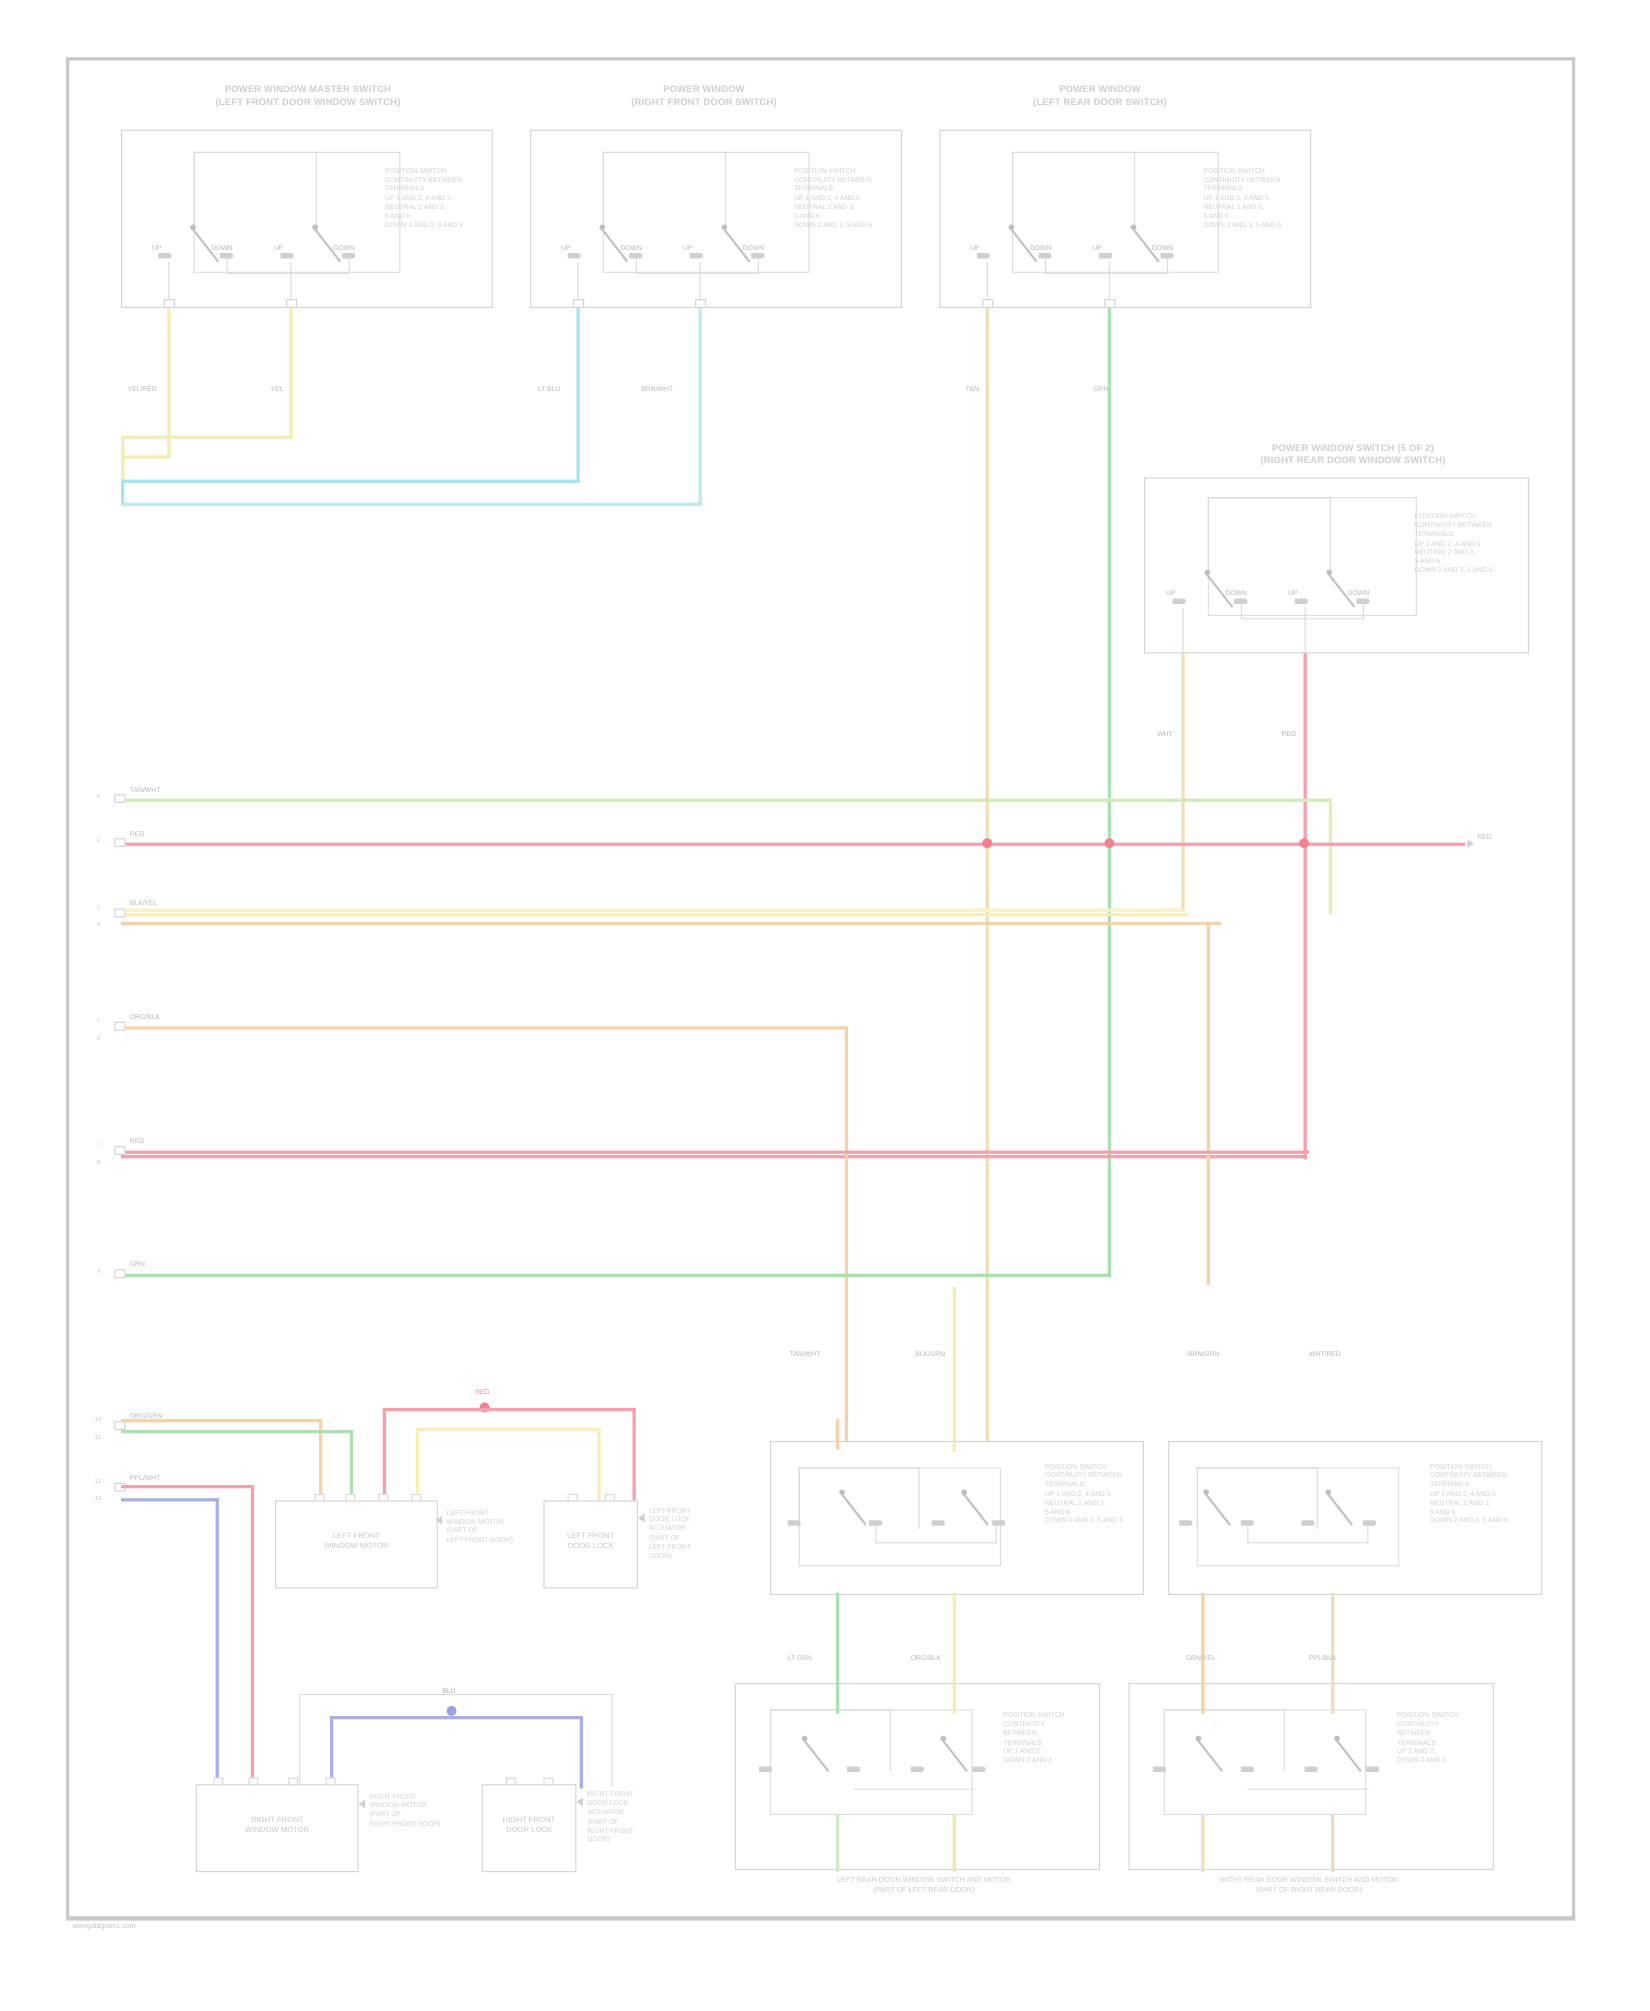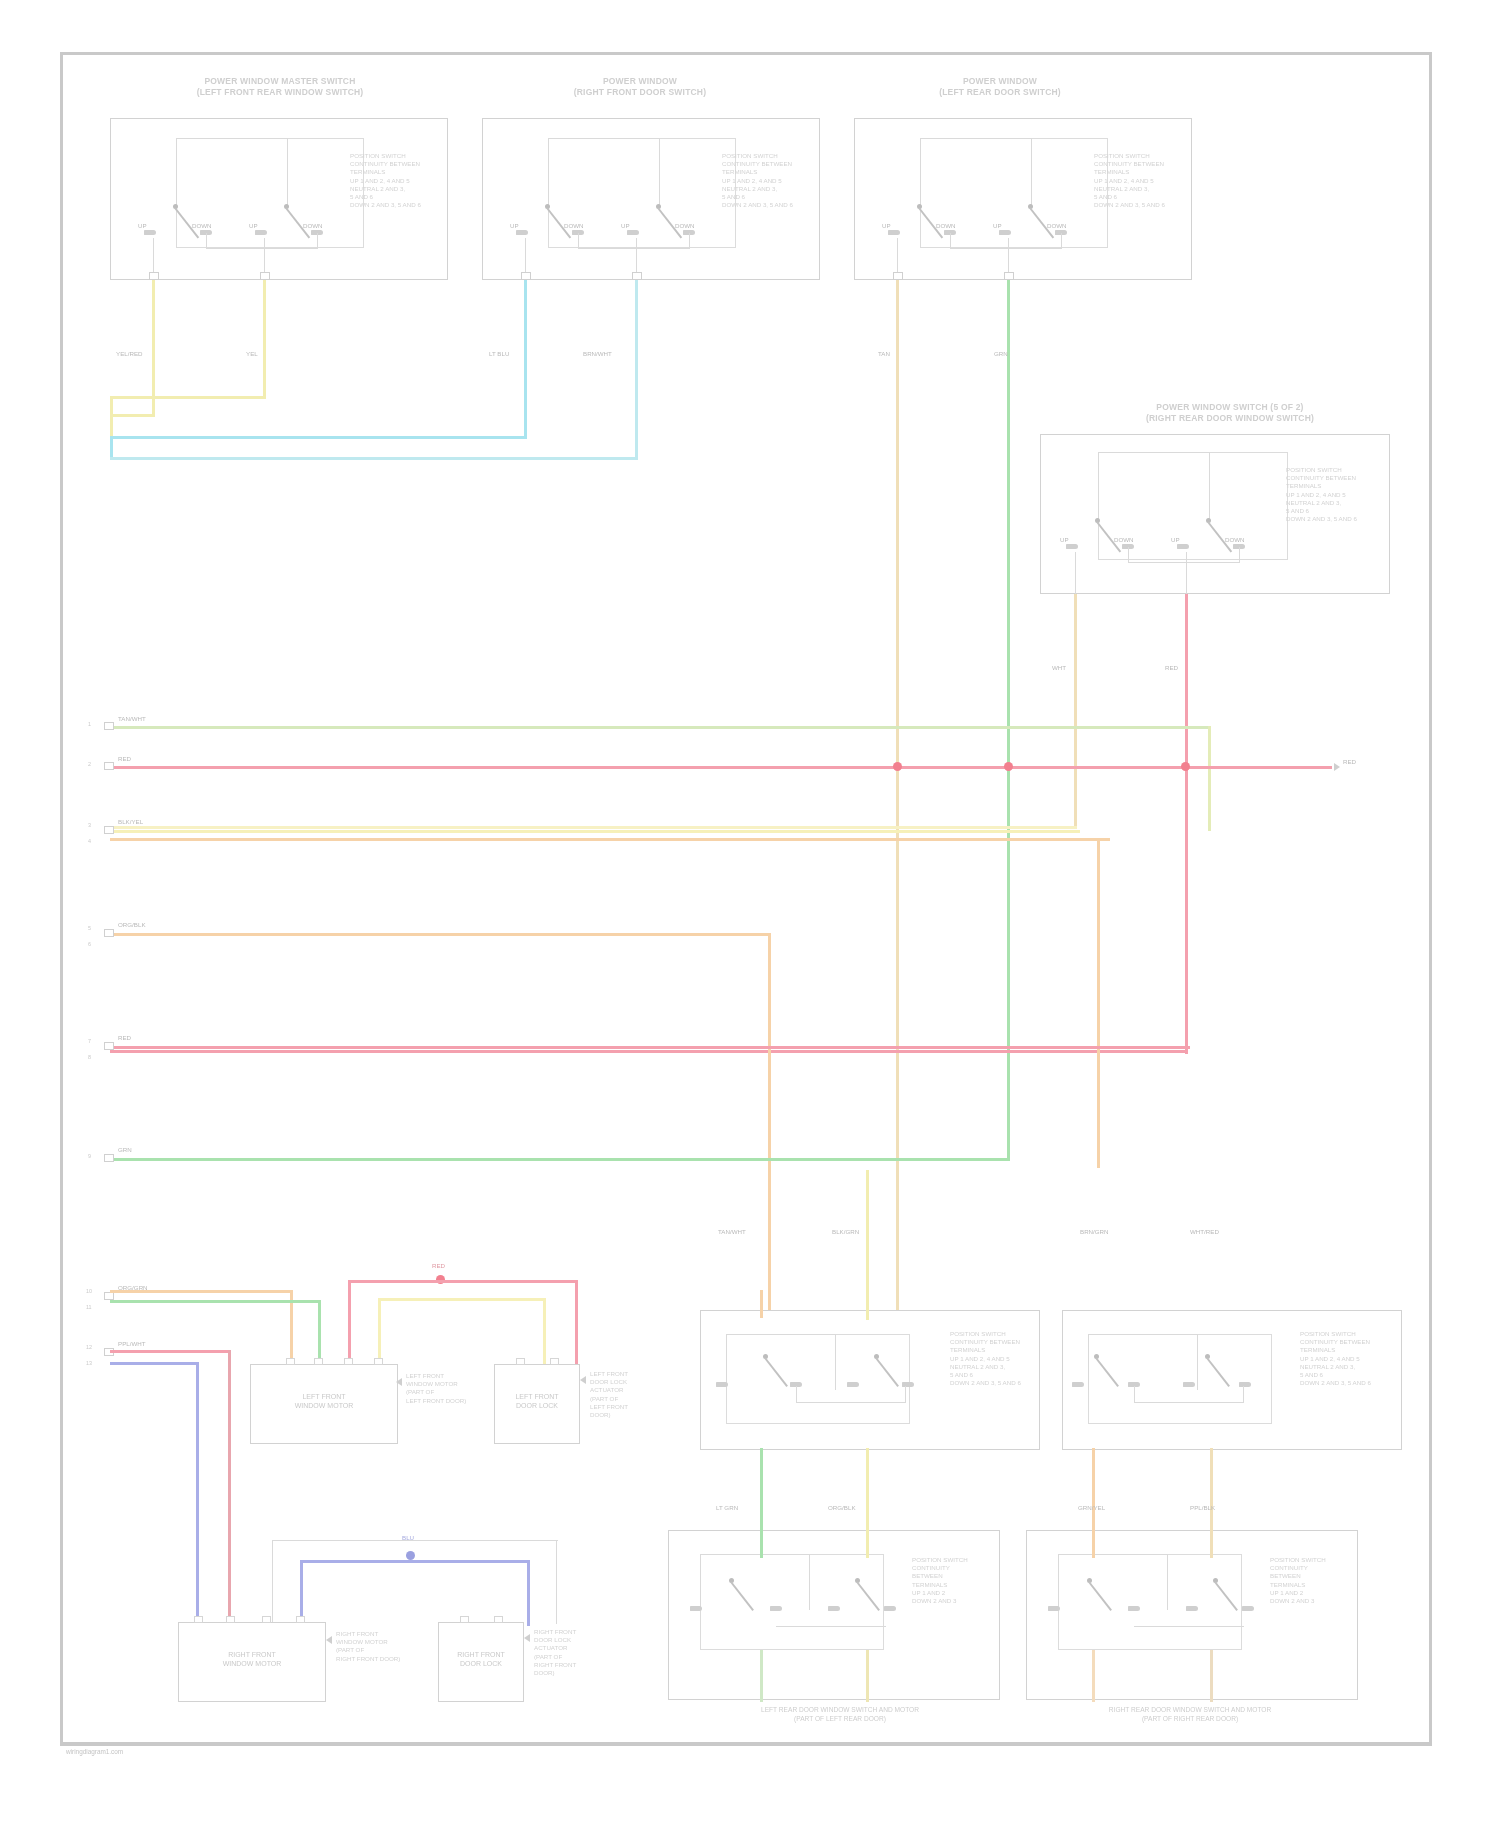--- a/index.html
+++ b/index.html
@@ -39,21 +39,21 @@
   .footer{position:absolute;color:#c4c4c4;font-size:6.4px;}
   .hline{position:absolute;background:#c9c9c9;height:2px;}
 </style>
 </head>
 <body>
 
 <div id="sheet">
   <div class="page-border"></div>
 
   <div class="modtitle" style="left:150px;top:76px;width:260px;">POWER WINDOW MASTER SWITCH
-(LEFT FRONT REAR WINDOW SWITCH)</div>
+(LEFT FRONT DOOR WINDOW SWITCH)</div>
   <div class="box" style="left:110px;top:118px;width:338px;height:162px;"></div>
   <div class="innerbox" style="left:176px;top:138px;width:188px;height:110px;"></div>
 
   <div class="s sv" style="left:176px;top:138px;height:70px;"></div>
   <div class="s sh" style="left:176px;top:138px;width:112px;"></div>
   <div class="s sv" style="left:287px;top:138px;height:70px;"></div>
   <div class="dot" style="left:173px;top:204px;"></div>
   <div class="dot" style="left:284px;top:204px;"></div>
   <div class="lever" style="left:175px;top:207px;width:38px;transform:rotate(52deg);"></div>
   <div class="lever" style="left:286px;top:207px;width:38px;transform:rotate(52deg);"></div>

